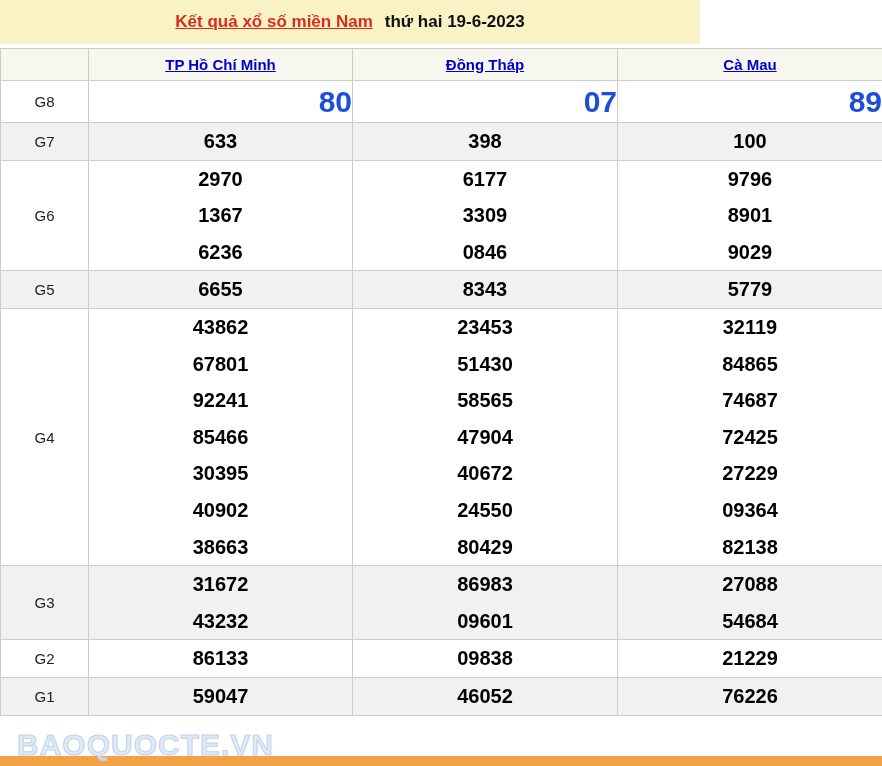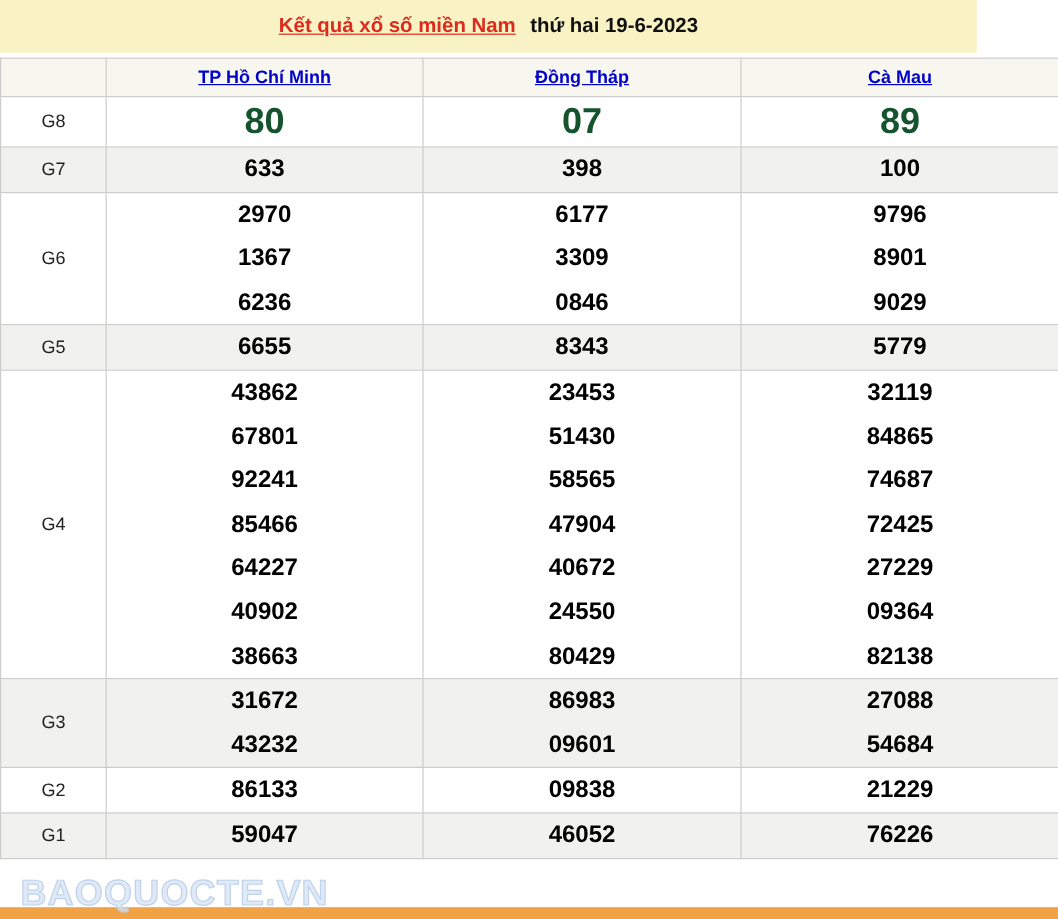--- a/index.html
+++ b/index.html
@@ -6,21 +6,21 @@
     margin: 0;
     padding: 0;
     width: 882px;
     height: 766px;
     background: #ffffff;
     font-family: "Liberation Sans", "DejaVu Sans", sans-serif;
     position: relative;
     overflow: hidden;
   }
   .title-bar {
-    width: 814px;
+    width: 700px;
     height: 44px;
     background: #F9F2C5;
     display: flex;
     align-items: center;
     justify-content: center;
     white-space: pre;
   }
   .title-link {
     color: #DC2B1C;
     font-size: 17px;
@@ -65,22 +65,23 @@
   .num {
     font-size: 20px;
     font-weight: bold;
     color: #000000;
     line-height: 36.6px;
   }
   tr.single { height: 37px; }
   tr.big-g8 { height: 42px; }
   tr.big-db { height: 46px; }
   tr.big-g8 .num, tr.big-db .num {
-    color: #14532d;
+    color: #1d4ed8;
     font-size: 30px;
+    text-align: right;
   }
   tr.big-g8 .num { line-height: 41px; }
   tr.big-db .num { line-height: 45px; }
   .watermark {
     position: absolute;
     left: 17px;
     top: 728px;
     font-size: 30px;
     font-weight: bold;
     letter-spacing: 1px;
@@ -182,21 +183,21 @@
           <div class="num">5779</div>
         </td>
       </tr>
       <tr class="white">
         <td class="label-cell">G4</td>
         <td>
           <div class="num">43862</div>
           <div class="num">67801</div>
           <div class="num">92241</div>
           <div class="num">85466</div>
-          <div class="num">64227</div>
+          <div class="num">30395</div>
           <div class="num">40902</div>
           <div class="num">38663</div>
         </td>
         <td>
           <div class="num">23453</div>
           <div class="num">51430</div>
           <div class="num">58565</div>
           <div class="num">47904</div>
           <div class="num">40672</div>
           <div class="num">24550</div>

